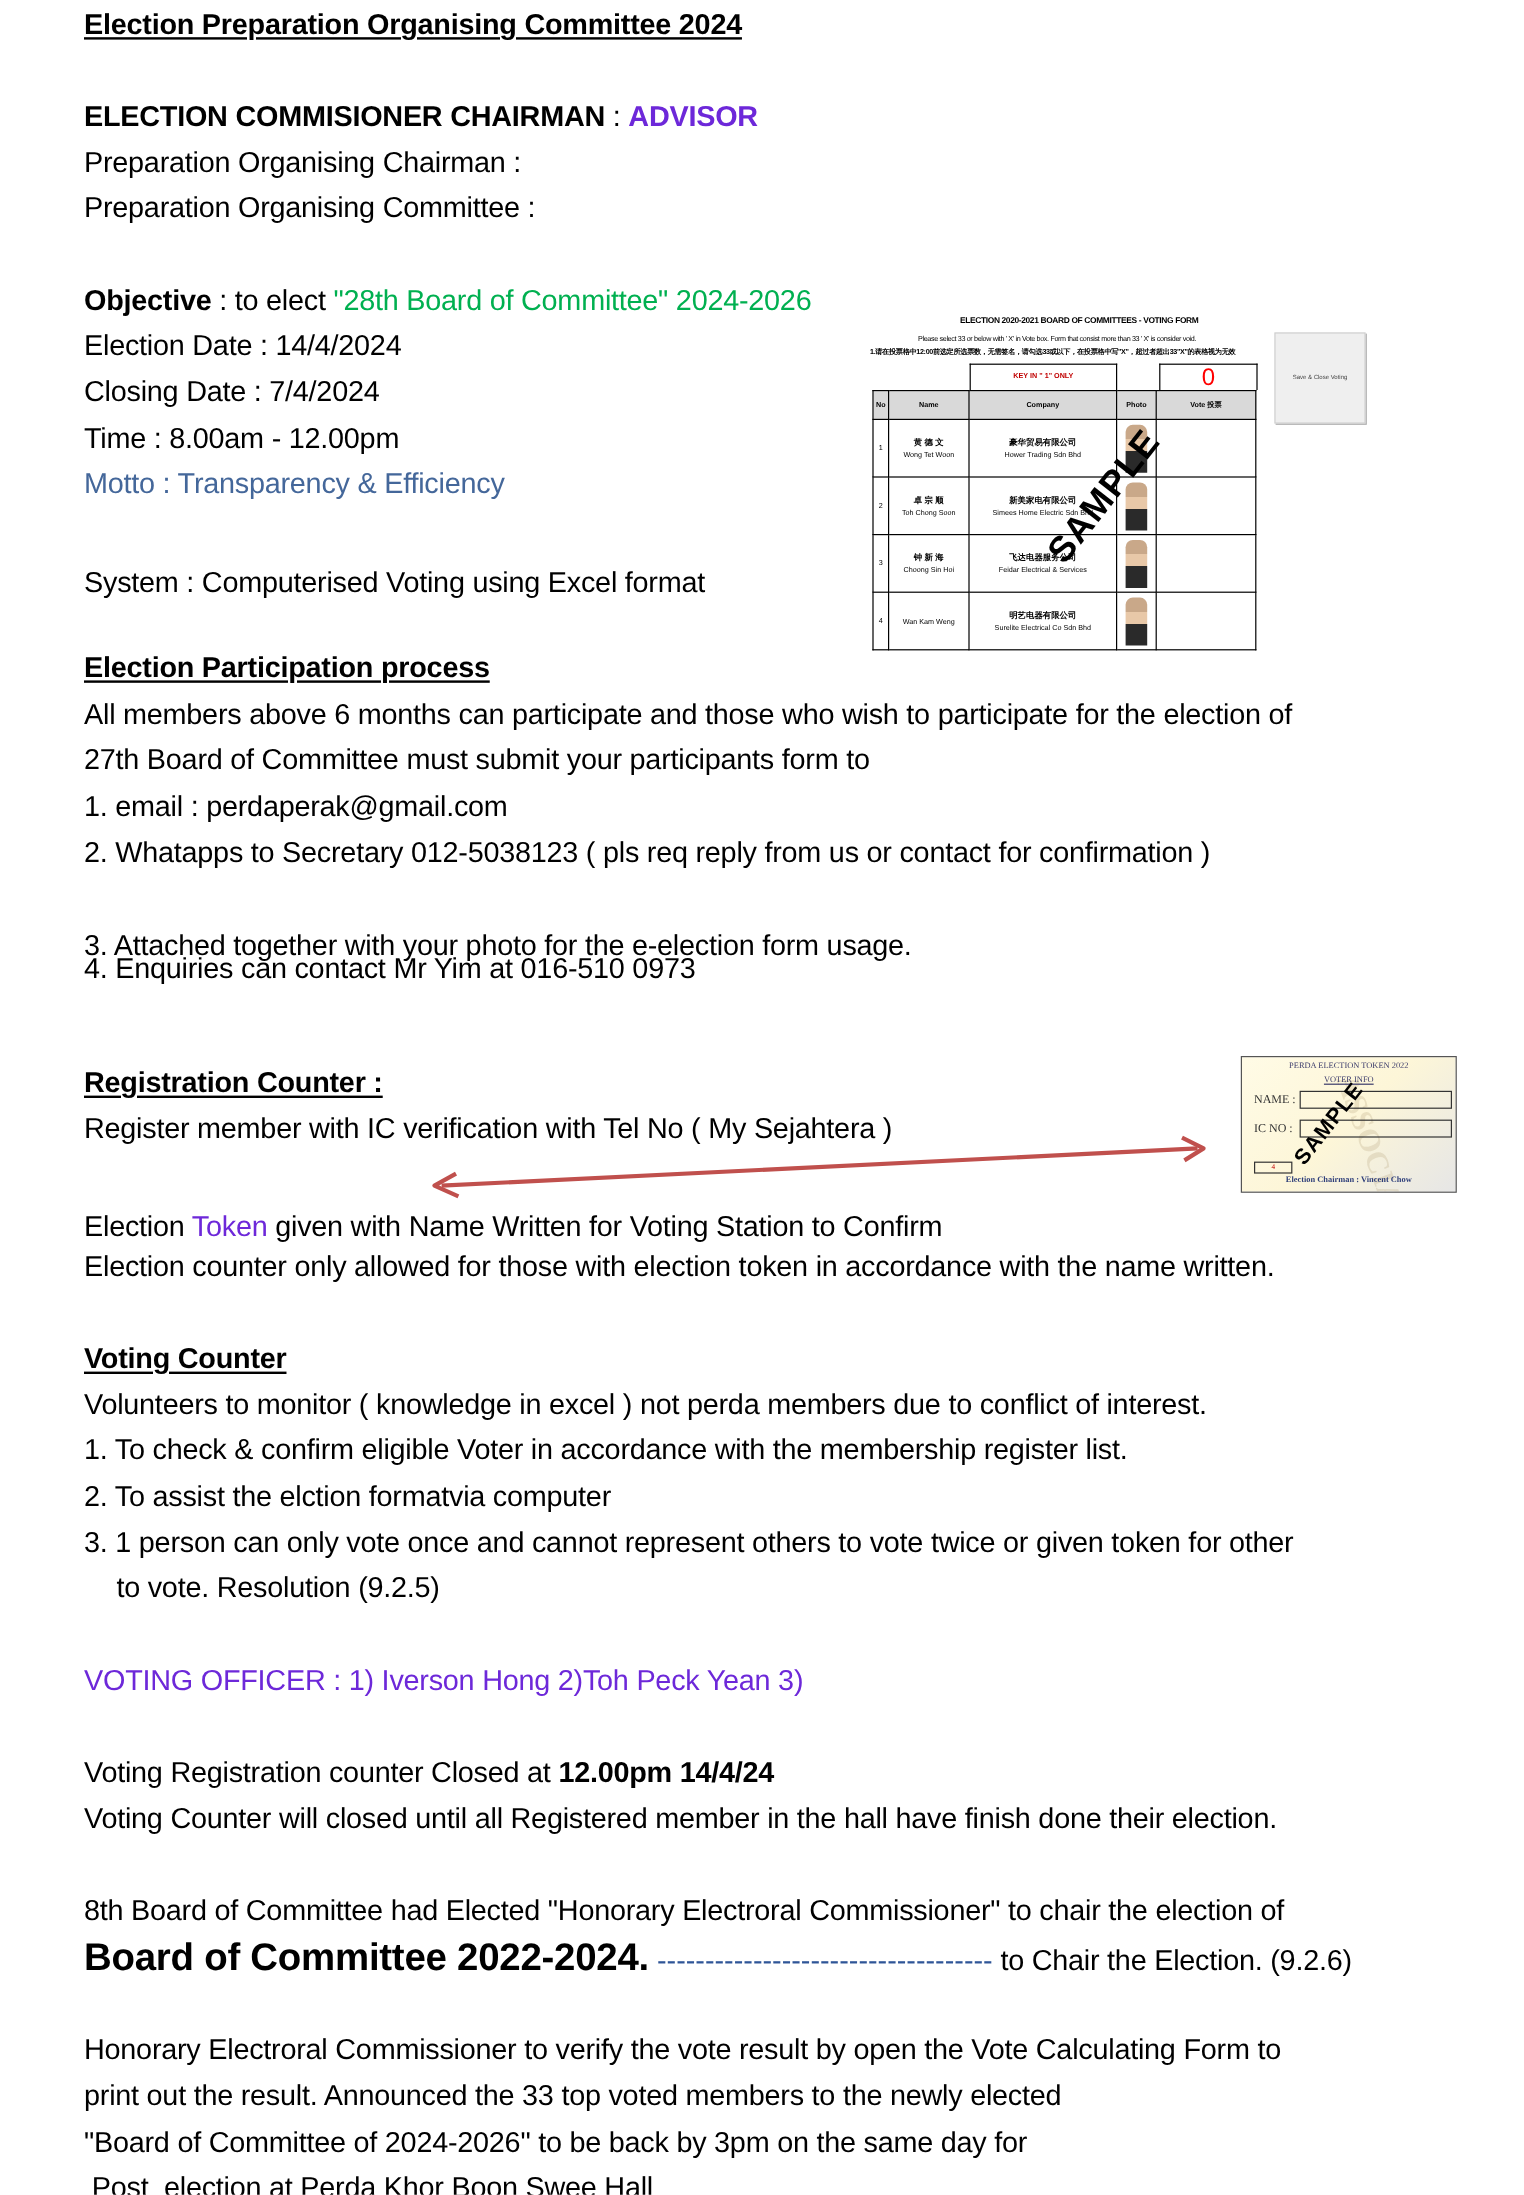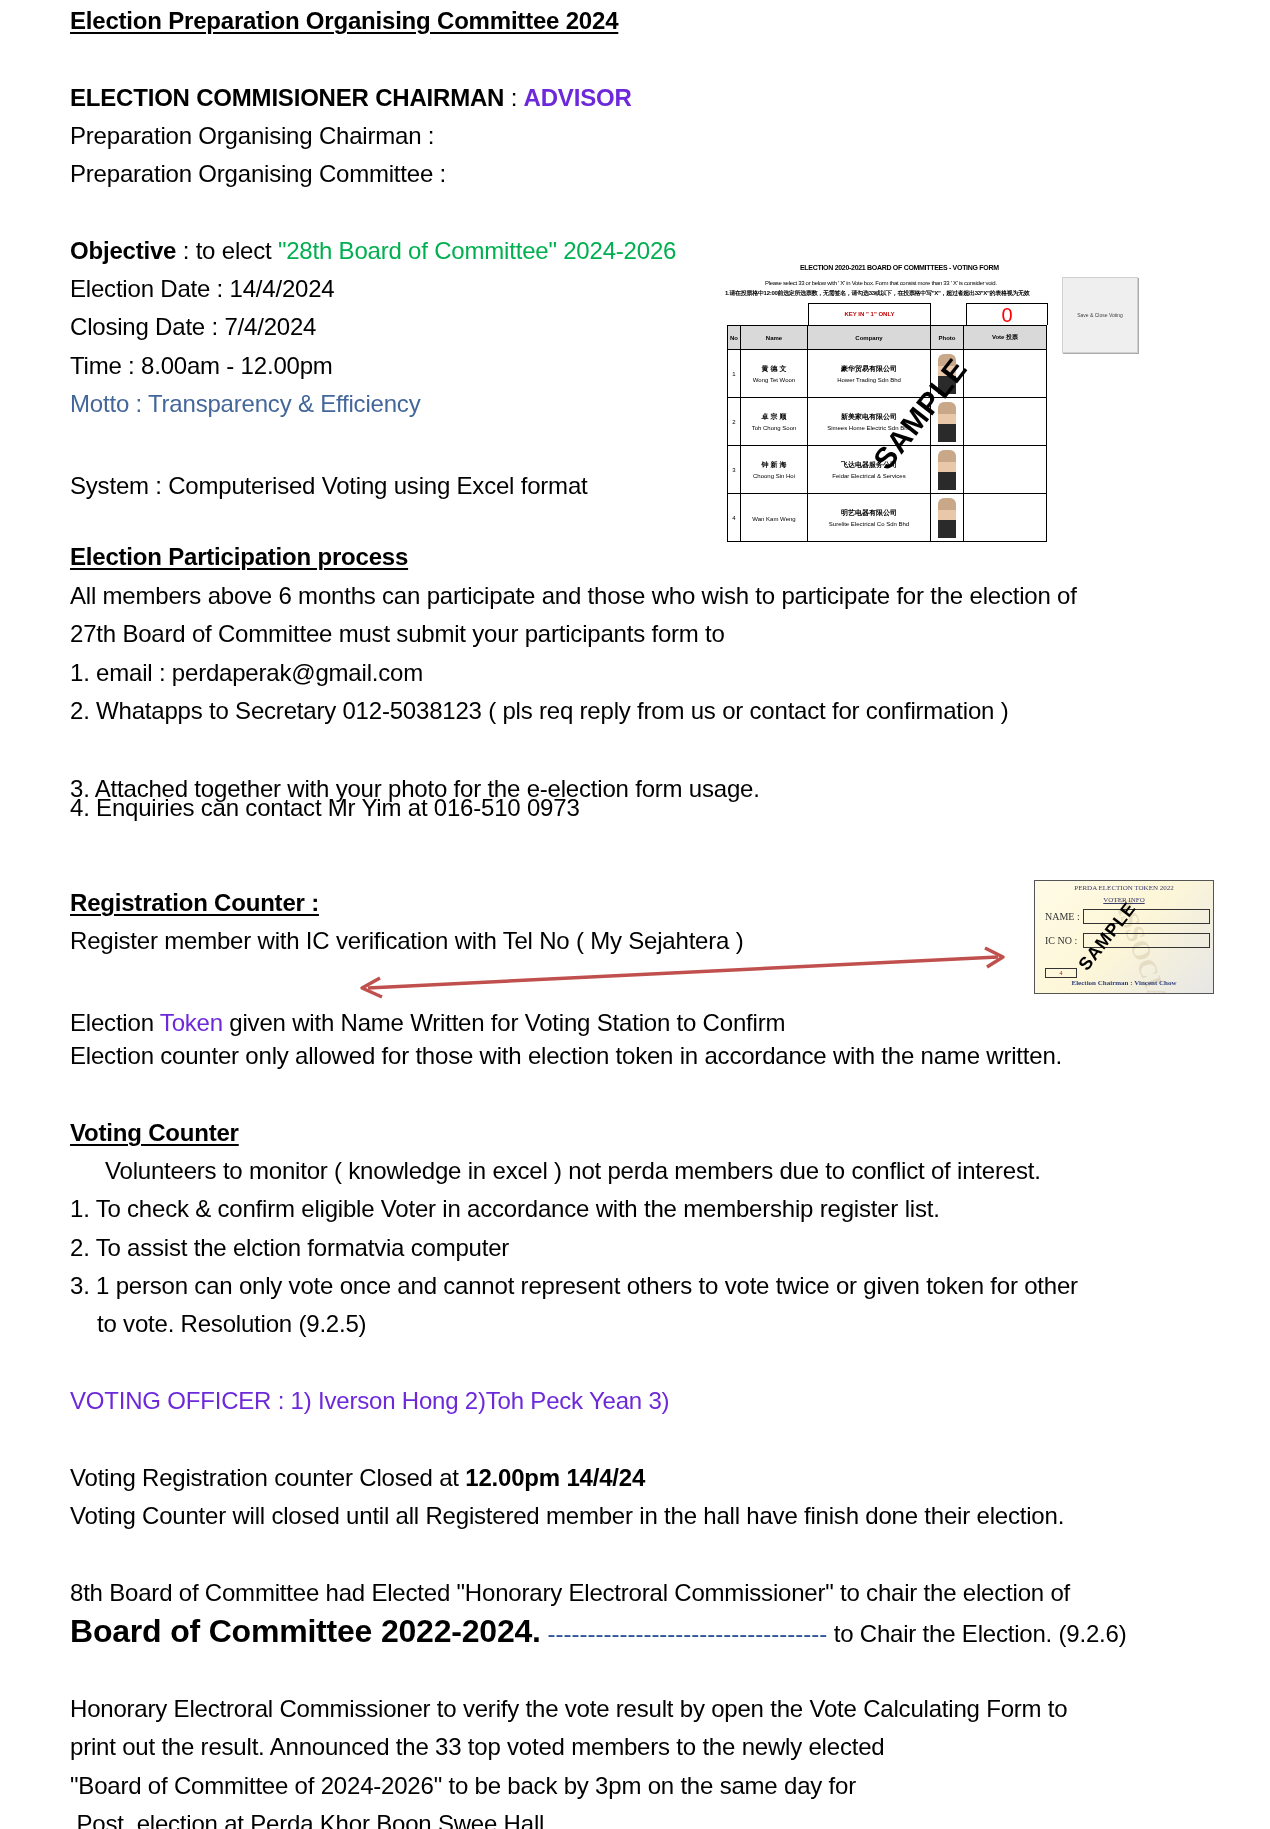--- a/index.html
+++ b/index.html
@@ -138,21 +138,21 @@
   <div class="tk-lbl" style="top:30px;">NAME :</div>
   <div class="tk-box" style="top:28px;"></div>
   <div class="tk-lbl" style="top:54px;">IC NO :</div>
   <div class="tk-box" style="top:52px;"></div>
   <div class="tk-num">4</div>
   <div class="tk-foot">Election Chairman : Vincent Chow</div>
   <div class="watermark" style="left:32px; top:45px; font-size:18px; font-family:'Liberation Sans', sans-serif;">SAMPLE</div>
 </div>
 
 <div class="ln b u" style="top:1118px;">Voting Counter</div>
-<div class="ln" style="top:1156px;margin-left:35px;">Volunteers to monitor ( knowledge in excel ) not perda members due to conflict of interest.</div>
+<div class="ln" style="top:1156px;">Volunteers to monitor ( knowledge in excel ) not perda members due to conflict of interest.</div>
 <div class="ln" style="top:1194px;">1. To check &amp; confirm eligible Voter in accordance with the membership register list.</div>
 <div class="ln" style="top:1233px;">2. To assist the elction formatvia computer</div>
 <div class="ln" style="top:1271px;text-align:right;">3. 1 person can only vote once and cannot represent others to vote twice or given token for other</div>
 <div class="ln ind" style="top:1309px;">to vote. Resolution (9.2.5)</div>
 
 <div class="ln red" style="top:1386px;">VOTING OFFICER : 1) Iverson Hong    2)Toh Peck Yean   3)</div>
 
 <div class="ln" style="top:1463px;">
   <span>Voting Registration counter Closed at </span><span class="b">12.00pm 14/4/24</span>
 </div>

